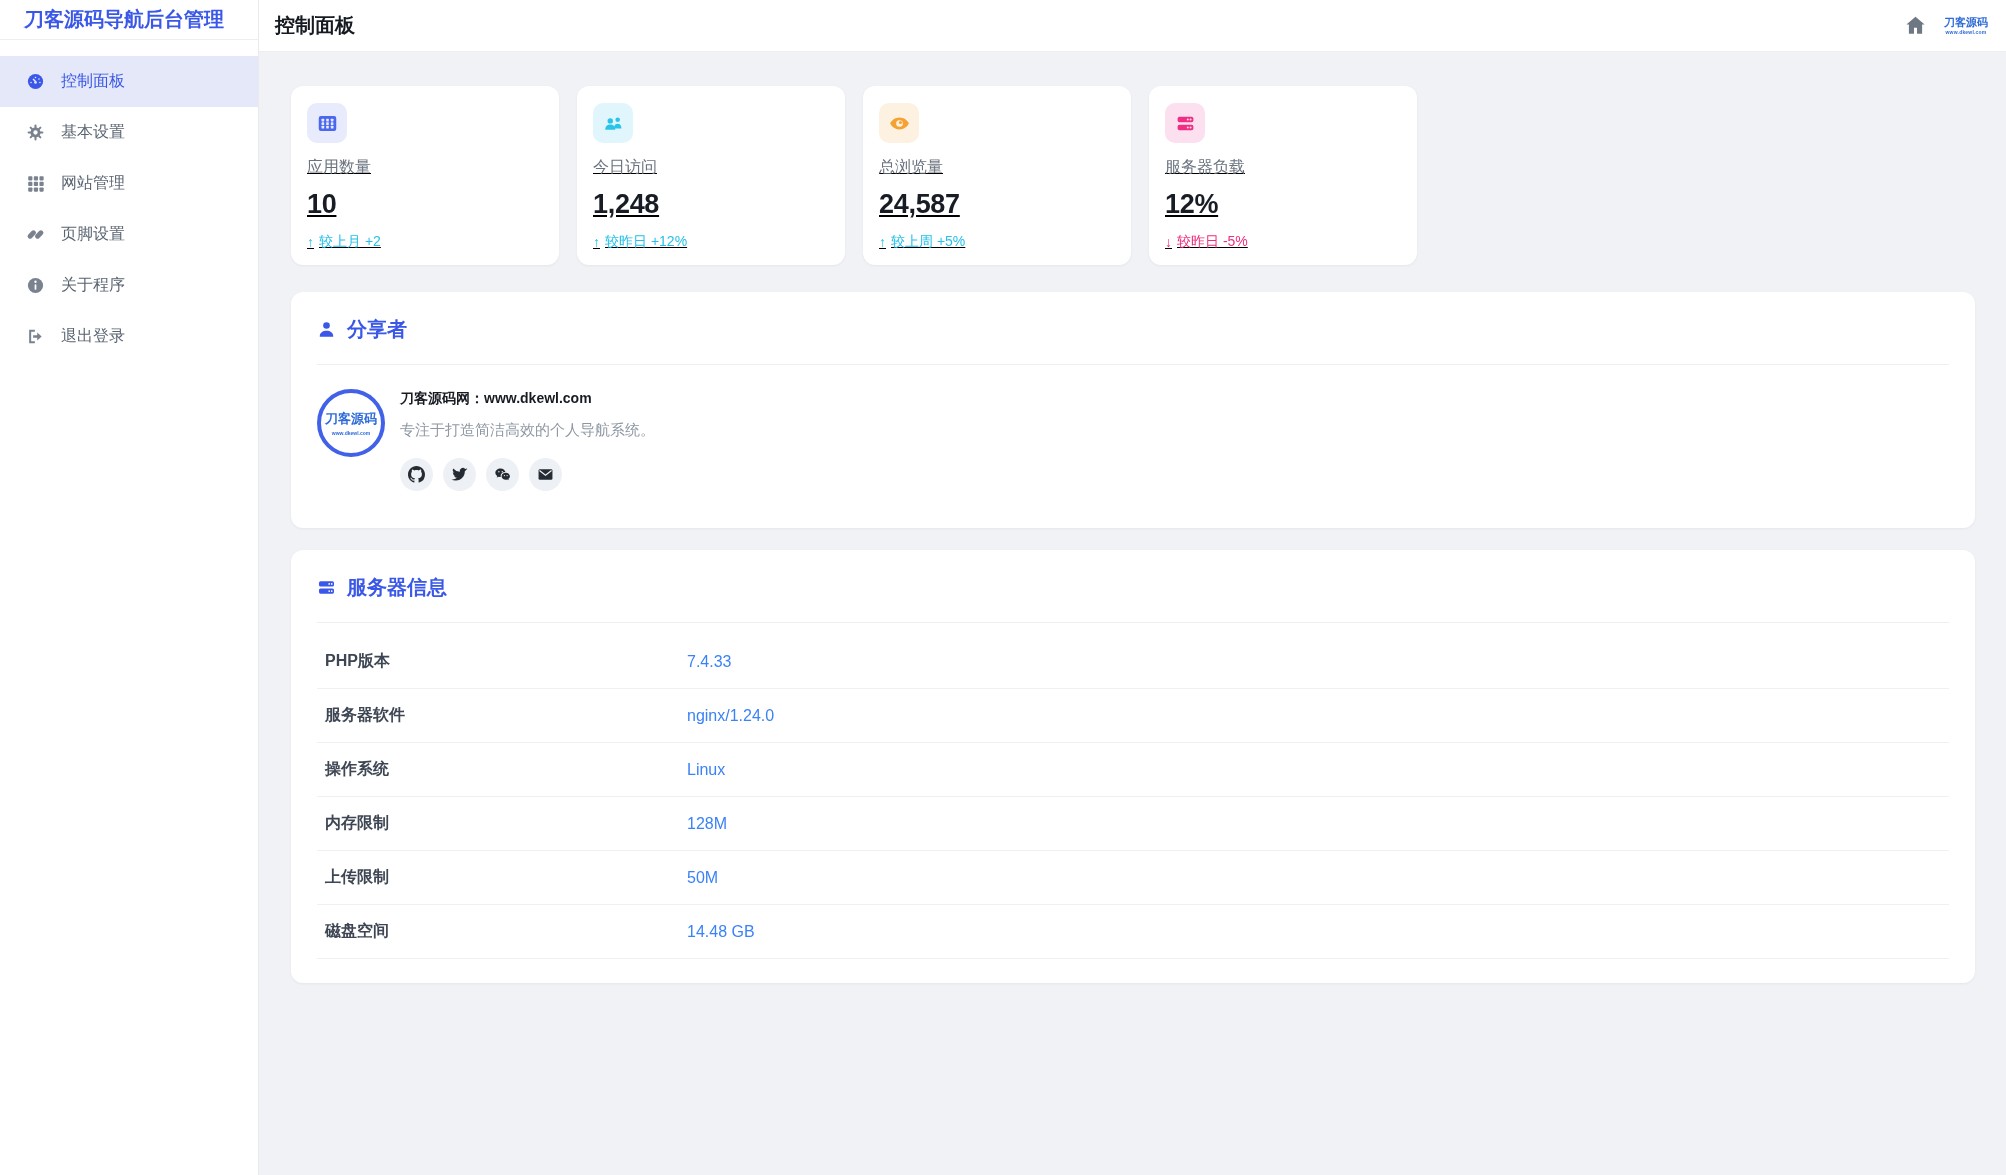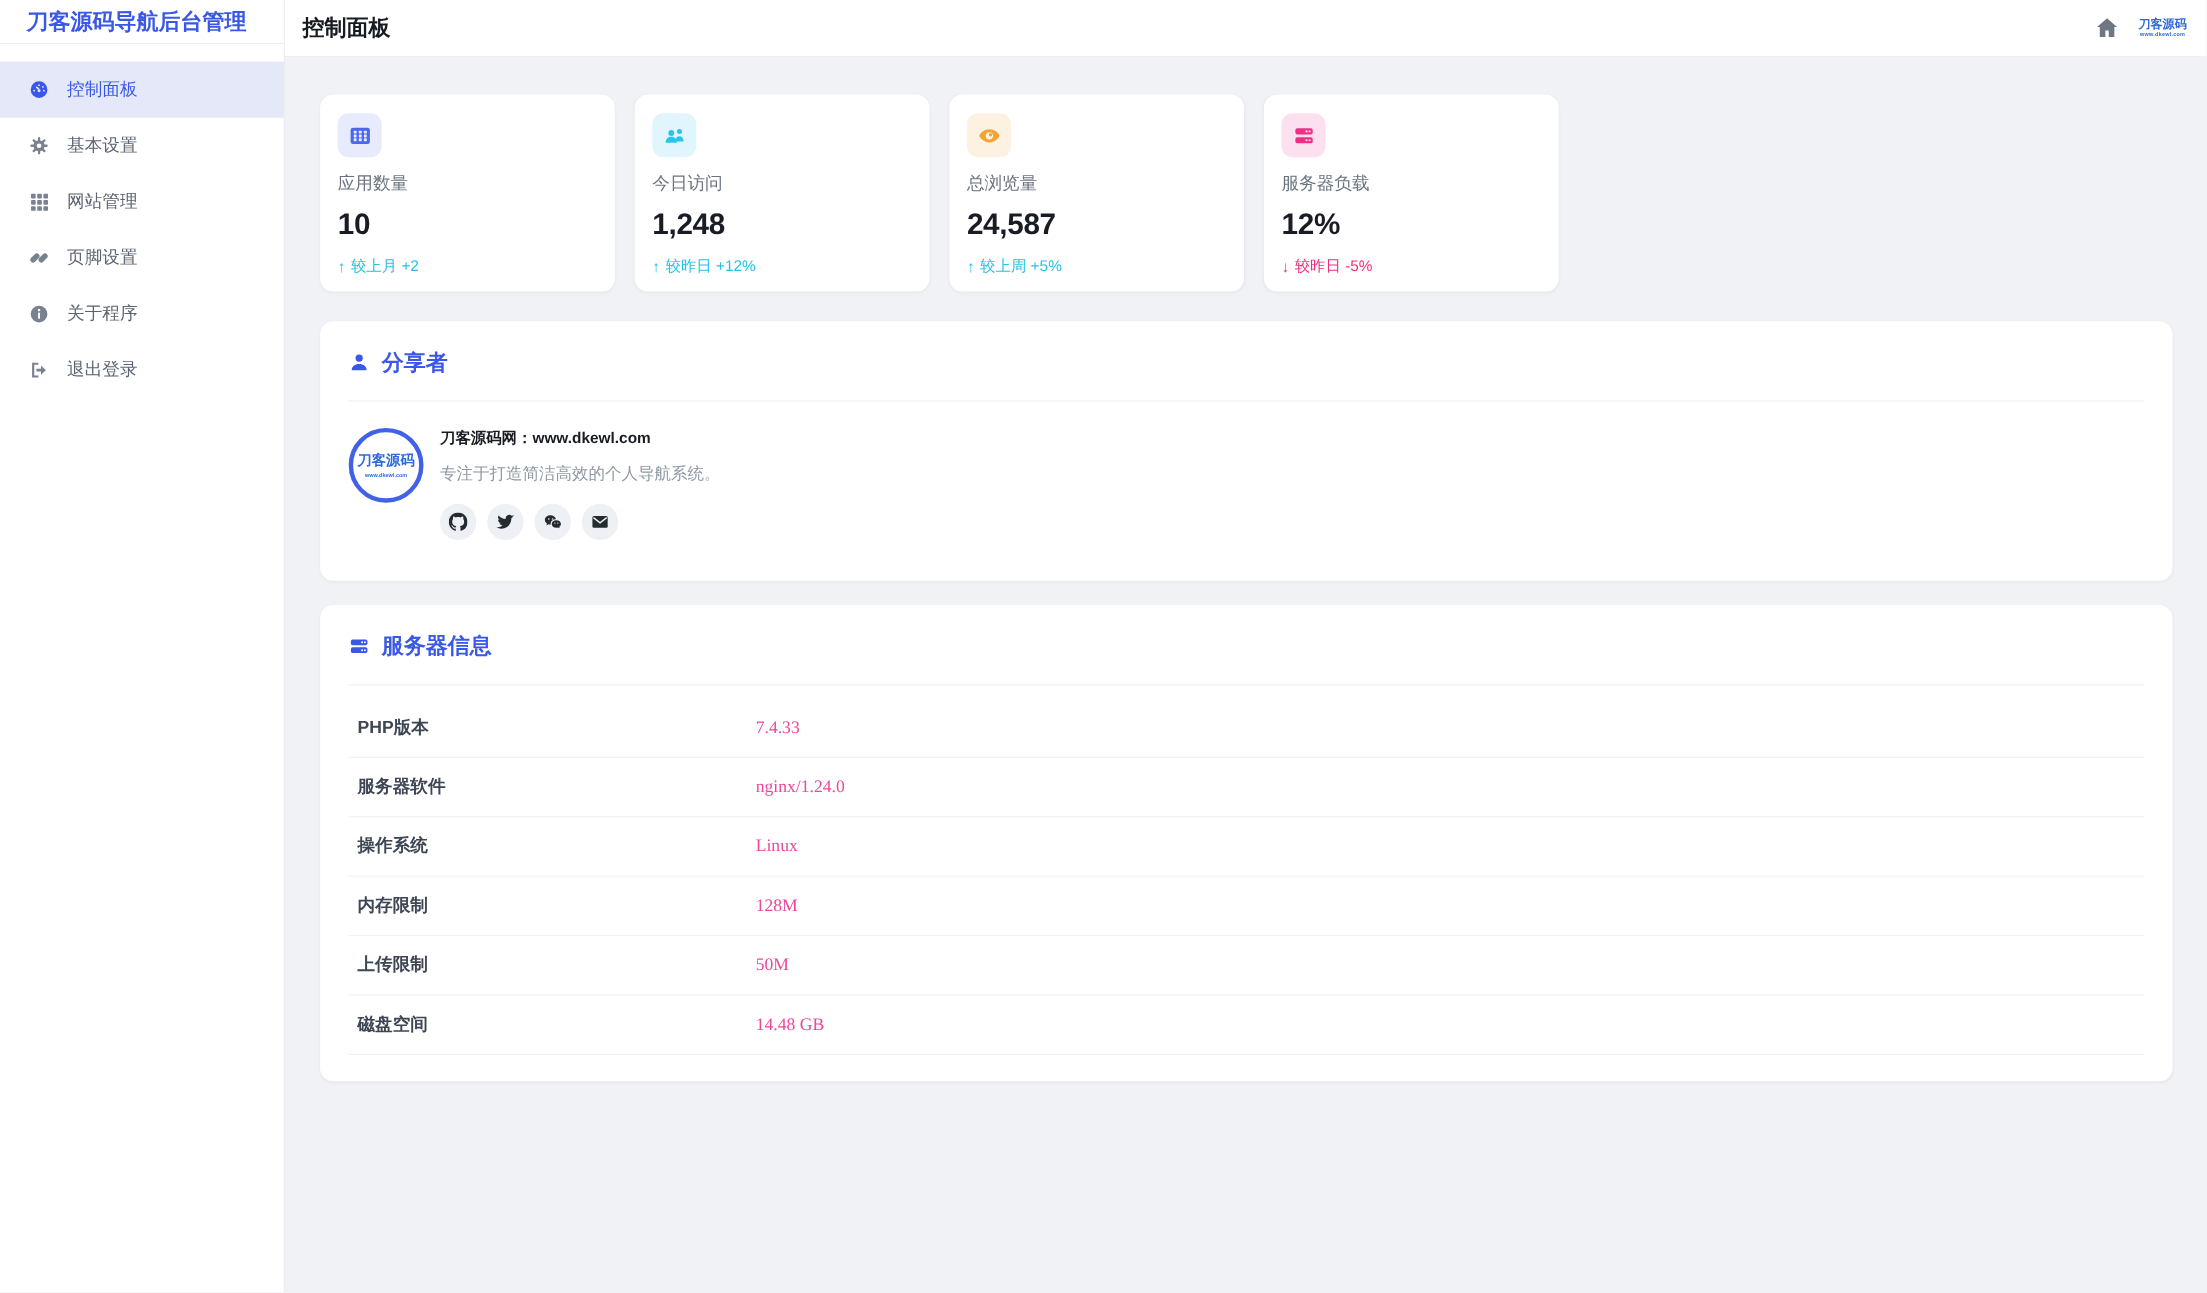--- a/index.html
+++ b/index.html
@@ -25,21 +25,21 @@
   .home-btn{width:26px;height:26px;display:flex;align-items:center;justify-content:center;cursor:pointer;}
   .home-btn svg{width:23px;height:23px;fill:#6e7883;}
   .mini-logo{text-align:center;color:#2f6bd8;line-height:1;cursor:pointer;}
   .mini-logo .l1{font-size:11px;font-weight:bold;white-space:nowrap;}
   .mini-logo .l2{font-size:5px;font-weight:bold;margin-top:2px;letter-spacing:.2px;white-space:nowrap;}
 
   .content{padding:34px 31px 0 32px;flex:1;box-sizing:border-box;}
 
   
   .stats{display:grid;grid-template-columns:repeat(4,268px);gap:18px;margin-bottom:27px;}
-  .stat-card{background:#fff;border-radius:12px;padding:17px 18px 28px 16px;box-shadow:0 1px 3px rgba(25,35,65,.05);box-sizing:border-box;height:179px;}
+  .stat-card{background:#fff;border-radius:12px;padding:17px 18px 28px 16px;box-shadow:0 1px 3px rgba(25,35,65,.05);box-sizing:border-box;height:179px;text-decoration:underline;}
   .tile{width:40px;height:40px;border-radius:10px;display:flex;align-items:center;justify-content:center;}
   .tile svg{width:21px;height:21px;}
   .t0{background:#e7ebfc}.t0 svg{fill:#4a67f0}
   .t1{background:#e1f6fc}.t1 svg{fill:#2ac3ea}
   .t2{background:#fdf2e1}.t2 svg{fill:#f5a233}
   .t3{background:#fce0ef}.t3 svg{fill:#ef2f86}
   .stat-label{margin-top:14px;font-size:16px;color:#6a737f;}
   .stat-value{margin-top:11px;font-size:27px;font-weight:bold;color:#181d25;letter-spacing:-.3px;}
   .stat-trend{margin-top:13px;font-size:14px;color:#26c1e8;display:flex;align-items:center;gap:5px;}
   .stat-trend.down{color:#ee2f7d;}
@@ -59,21 +59,21 @@
   .sharer-name{font-size:14px;font-weight:bold;color:#181c22;margin:1px 0 0;}
   .sharer-desc{font-size:15px;color:#8e98a3;margin-top:13px;text-align:center;}
   .socials{display:flex;gap:5px;margin-top:18px;}
   .social{width:33px;height:33px;border-radius:50%;background:#edf0f4;display:flex;align-items:center;justify-content:center;cursor:pointer;margin-right:5px;}
   .social svg{width:17px;height:17px;fill:#252b33;}
 
   
   .server-table{width:100%;border-collapse:collapse;margin-top:12px;}
   .server-table td{height:51px;border-bottom:1px solid #eef0f4;font-size:16px;vertical-align:middle;}
   .server-table td.k{width:360px;padding-left:8px;color:#3e4654;font-weight:bold;}
-  .server-table td.v{color:#ec4899;font-family:Liberation Serif, serif;}
+  .server-table td.v{color:#3b82f6;}
 </style>
 </head>
 <body>
 
 <div class="app">
 
   <aside class="sidebar">
     <div class="sidebar-header">
       <span>刀客源码导航后台管理</span>
     </div>

